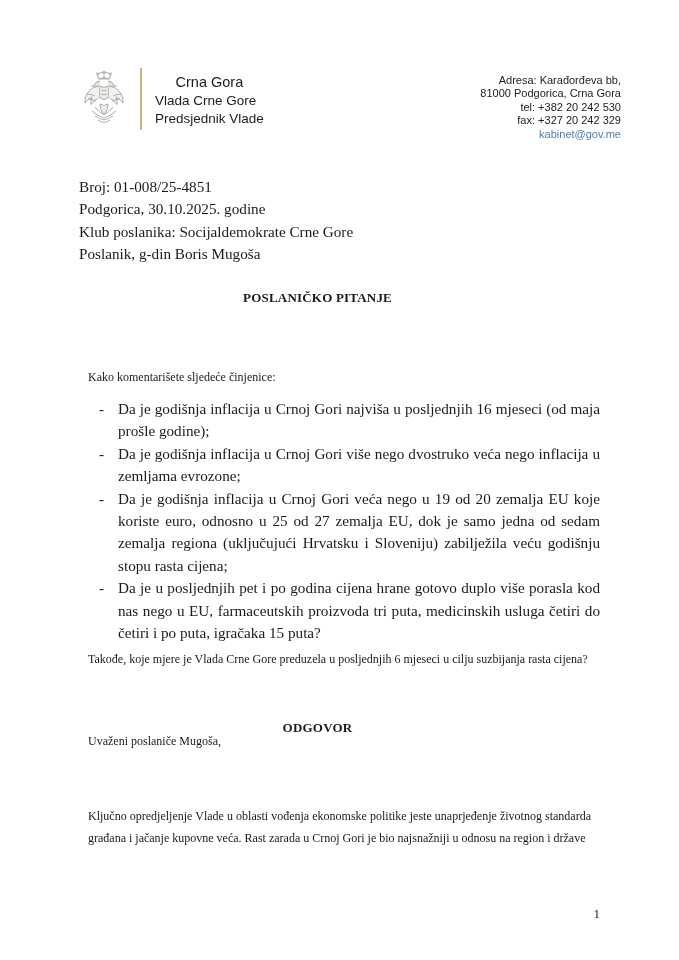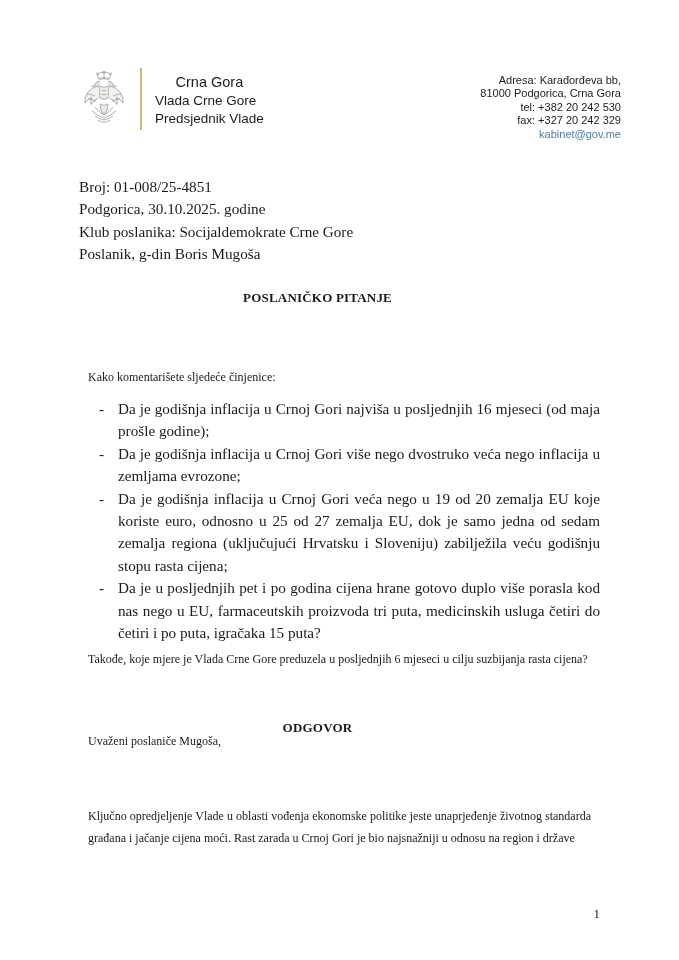--- a/index.html
+++ b/index.html
@@ -243,20 +243,20 @@
 
     <div class="block answer-h">
       <div class="heading left-shift">ODGOVOR</div>
     </div>
 
     <div class="block salut">
       <p class="para">Uvaženi poslaniče Mugoša,</p>
     </div>
 
     <div class="block answer-p">
-      <p class="para">Ključno opredjeljenje Vlade u oblasti vođenja ekonomske politike jeste unaprjeđenje životnog standarda građana i jačanje cijena moći. Rast zarada u Crnoj Gori je bio najsnažniji u odnosu na region i države</p>
+      <p class="para">Ključno opredjeljenje Vlade u oblasti vođenja ekonomske politike jeste unaprjeđenje životnog standarda građana i jačanje kupovne veća. Rast zarada u Crnoj Gori je bio najsnažniji u odnosu na region i države</p>
     </div>
 
   </div>
 
   <div class="page-number">1</div>
 
 </div>
 
 </body></html>

